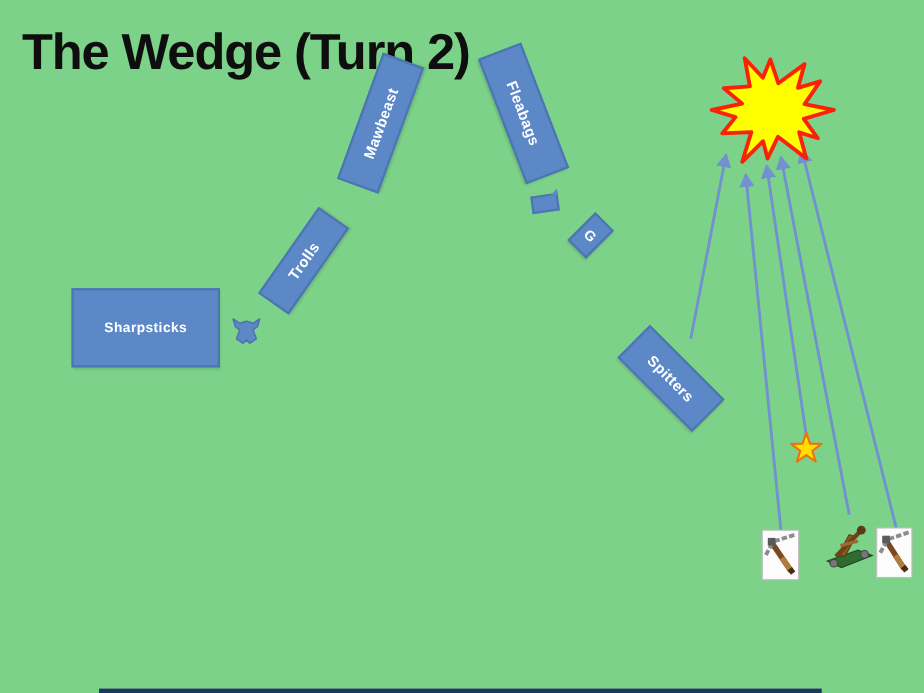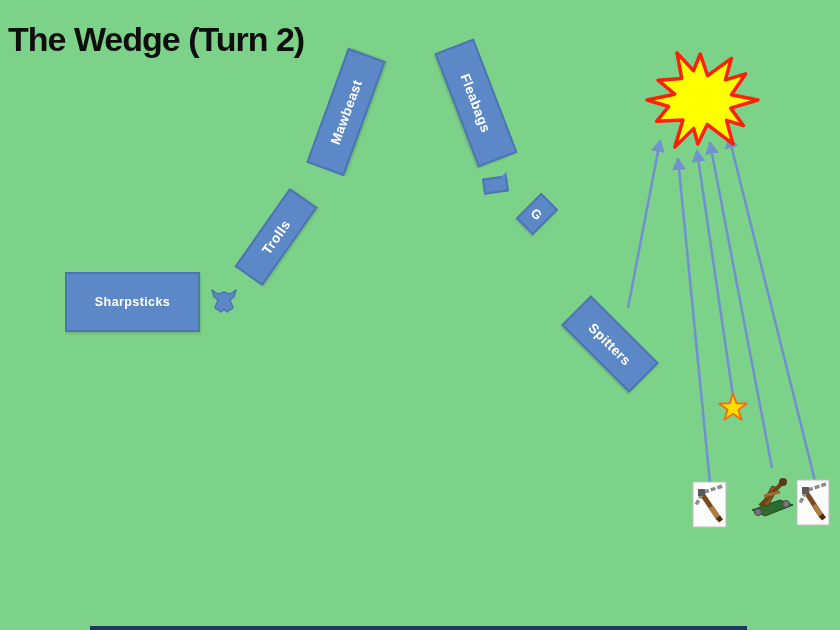--- a/index.html
+++ b/index.html
@@ -3,35 +3,35 @@
 <meta charset="utf-8">
 <style>
   html,body{margin:0;padding:0;}
   .stage{
     position:relative; width:840px; height:630px; overflow:hidden;
     background:var(--bg,#7DD289);
     font-family:"Liberation Sans", sans-serif;
   }
   .layer{position:absolute;left:0;top:0;width:840px;height:630px;}
   .slide-title{
-    position:absolute; left:8px; top:20px;
-    font-size:34px; font-weight:bold; letter-spacing:-1px;
+    position:absolute; left:20px; top:20px;
+    font-size:46px; font-weight:bold; letter-spacing:-1px;
     color:var(--title,#0E0E0E); white-space:nowrap;
   }
   .unit{
     position:absolute; box-sizing:border-box;
     display:flex; align-items:center; justify-content:center;
     background:var(--shape-fill,#5C88C7);
     border:2px solid var(--shape-border,#4B77B0);
     color:var(--label,#FFFFFF);
     font-weight:bold; text-align:center;
     box-shadow:1px 2px 2px rgba(0,0,0,0.12);
   }
   .unit span{display:block; letter-spacing:0.4px;}
-  .u-sharpsticks{left:65px; top:272px; width:135px; height:60px; font-size:12.5px;}
+  .u-sharpsticks{left:65px; top:262px; width:135px; height:72px; font-size:12.5px;}
   .u-trolls    {left:228px; top:220px; width:96px;  height:34px; transform:rotate(-55deg); font-size:13.5px;}
   .u-mawbeast  {left:285px; top:92px;  width:122px; height:40px; transform:rotate(-70deg); font-size:13.5px;}
   .u-fleabags  {left:415px; top:82px;  width:122px; height:42px; transform:rotate(69deg);  font-size:13.5px;}
   .u-g         {left:525px; top:196px; width:24px;  height:36px; transform:rotate(45deg);  font-size:13px;}
   .u-spitters  {left:562px; top:323px; width:96px;  height:42px; transform:rotate(45deg);  font-size:13.5px;}
   .flag-marker{
     position:absolute; left:483px; top:177px; width:25px; height:16px;
     background:var(--shape-fill,#5C88C7); border:2px solid var(--shape-border,#4B77B0);
     box-sizing:border-box; transform:rotate(-8deg);
   }

